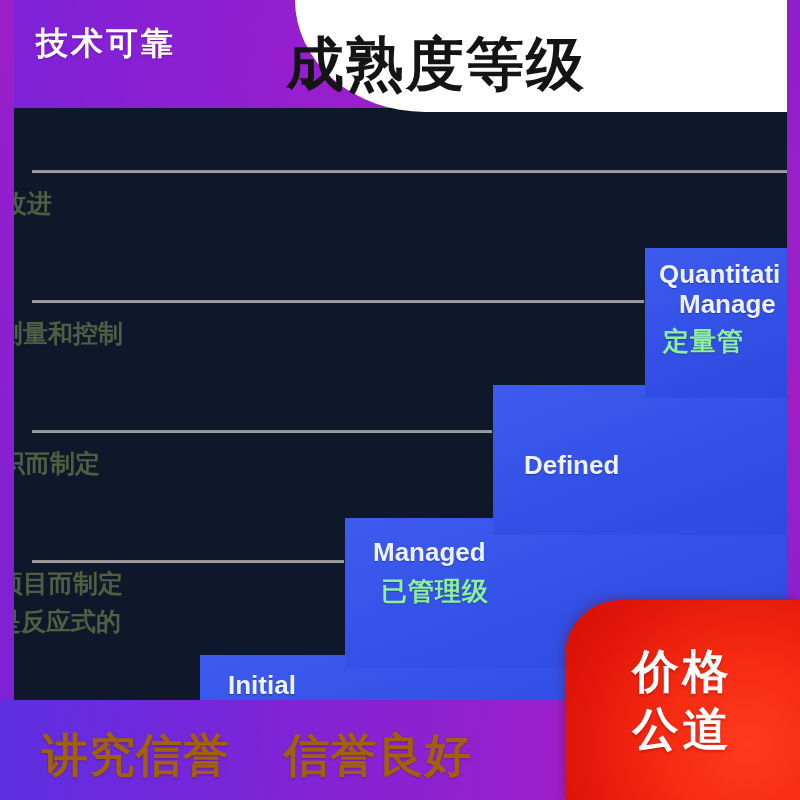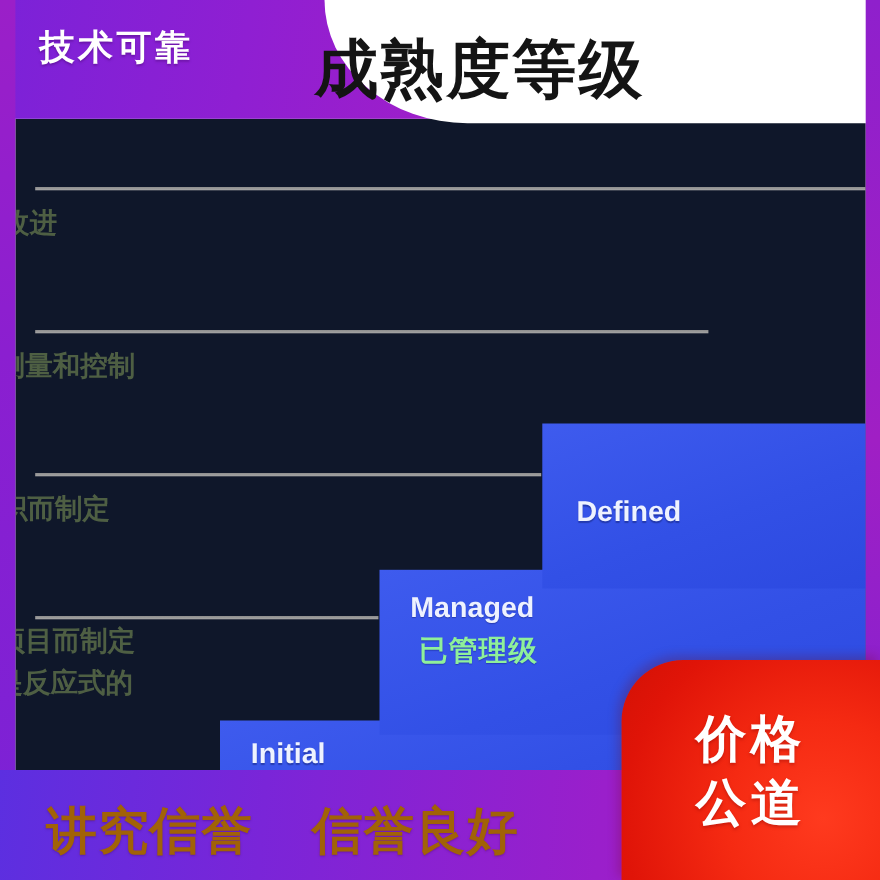--- a/index.html
+++ b/index.html
@@ -206,20 +206,25 @@
 
     <div class="step" style="left:331px; top:410px; width:455px; height:150px;">
       <div class="step-en" style="position:absolute; left:28px; top:18px;">Managed</div>
       <div class="step-cn" style="position:absolute; left:36px; top:56px;">已管理级</div>
     </div>
 
     <div class="step" style="left:479px; top:277px; width:307px; height:150px;">
       <div class="step-en" style="position:absolute; left:31px; top:16px;margin-top:48px;">Defined</div>
     </div>
 
+    <div class="step" style="left:631px; top:140px; width:155px; height:150px;">
+      <div class="step-en" style="position:absolute; left:14px; top:10px;">Quantitati</div>
+      <div class="step-en" style="position:absolute; left:34px; top:40px;">Manage</div>
+      <div class="step-cn" style="position:absolute; left:18px; top:76px;">定量管</div>
+    </div>
 
   </div>
 
   <div class="diagram-title">成熟度等级</div>
 
   <div class="top-ribbon"></div>
   <div class="top-ribbon-curve"></div>
   <div class="top-ribbon-label">技术可靠</div>
 
   <div class="frame-left"></div>

